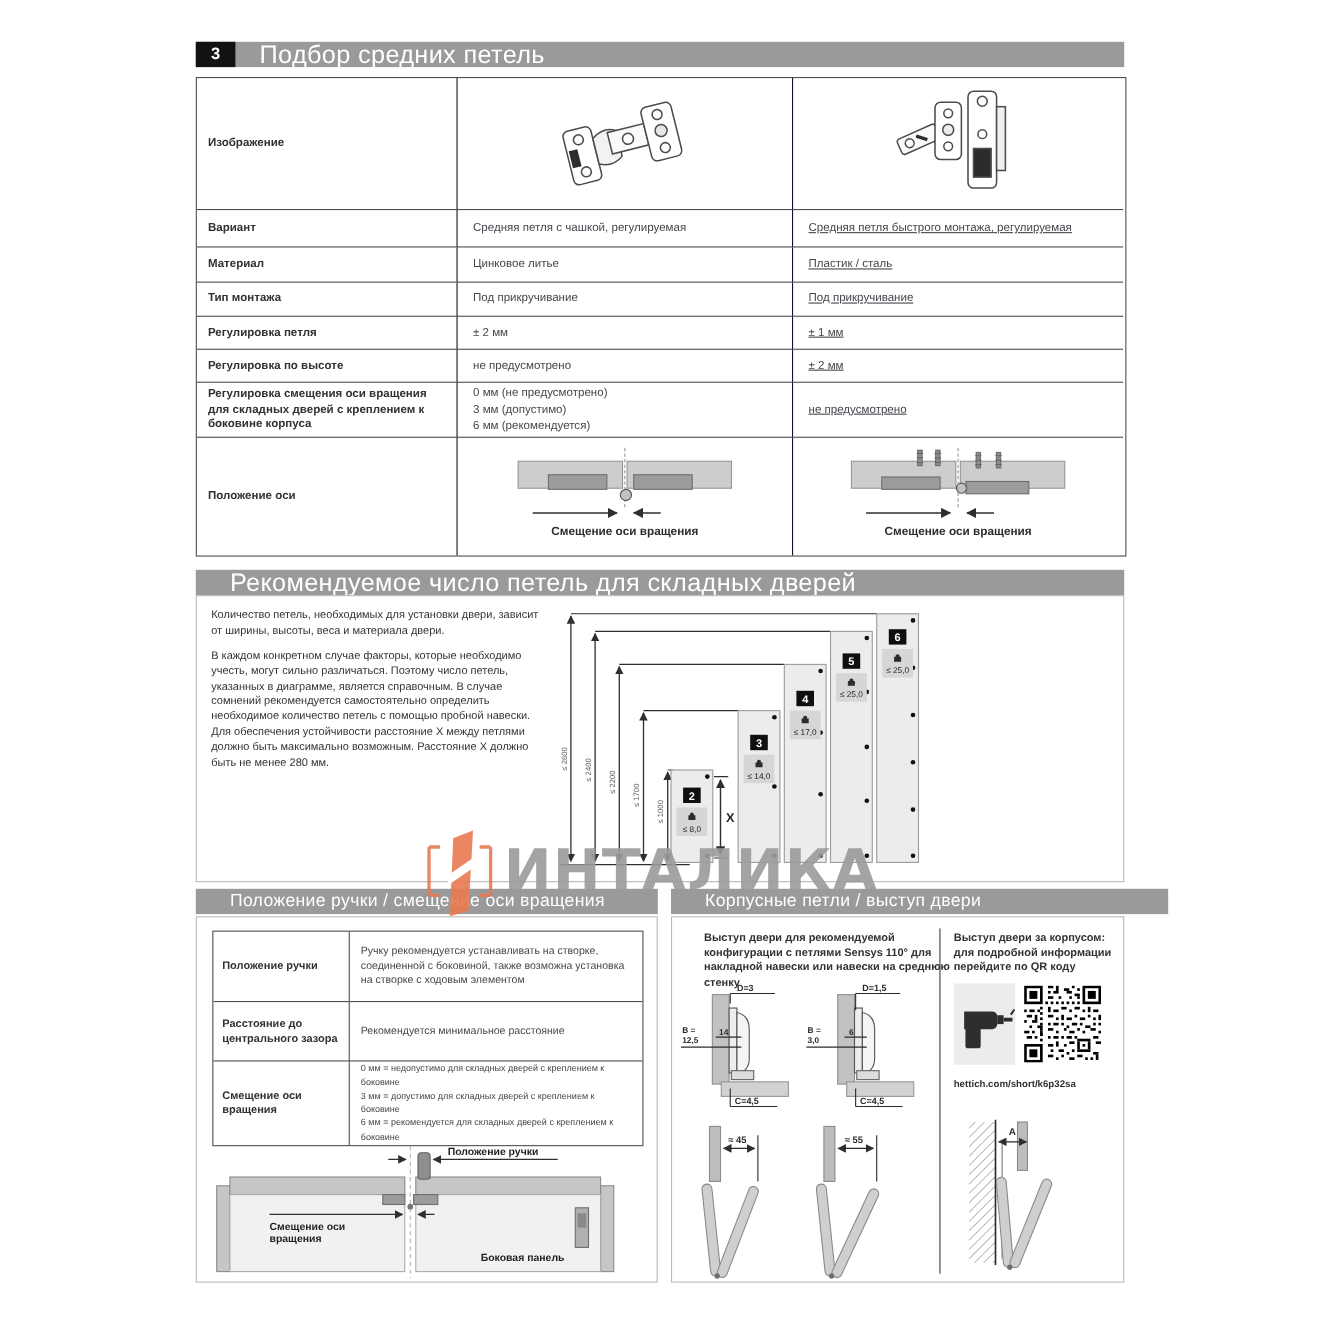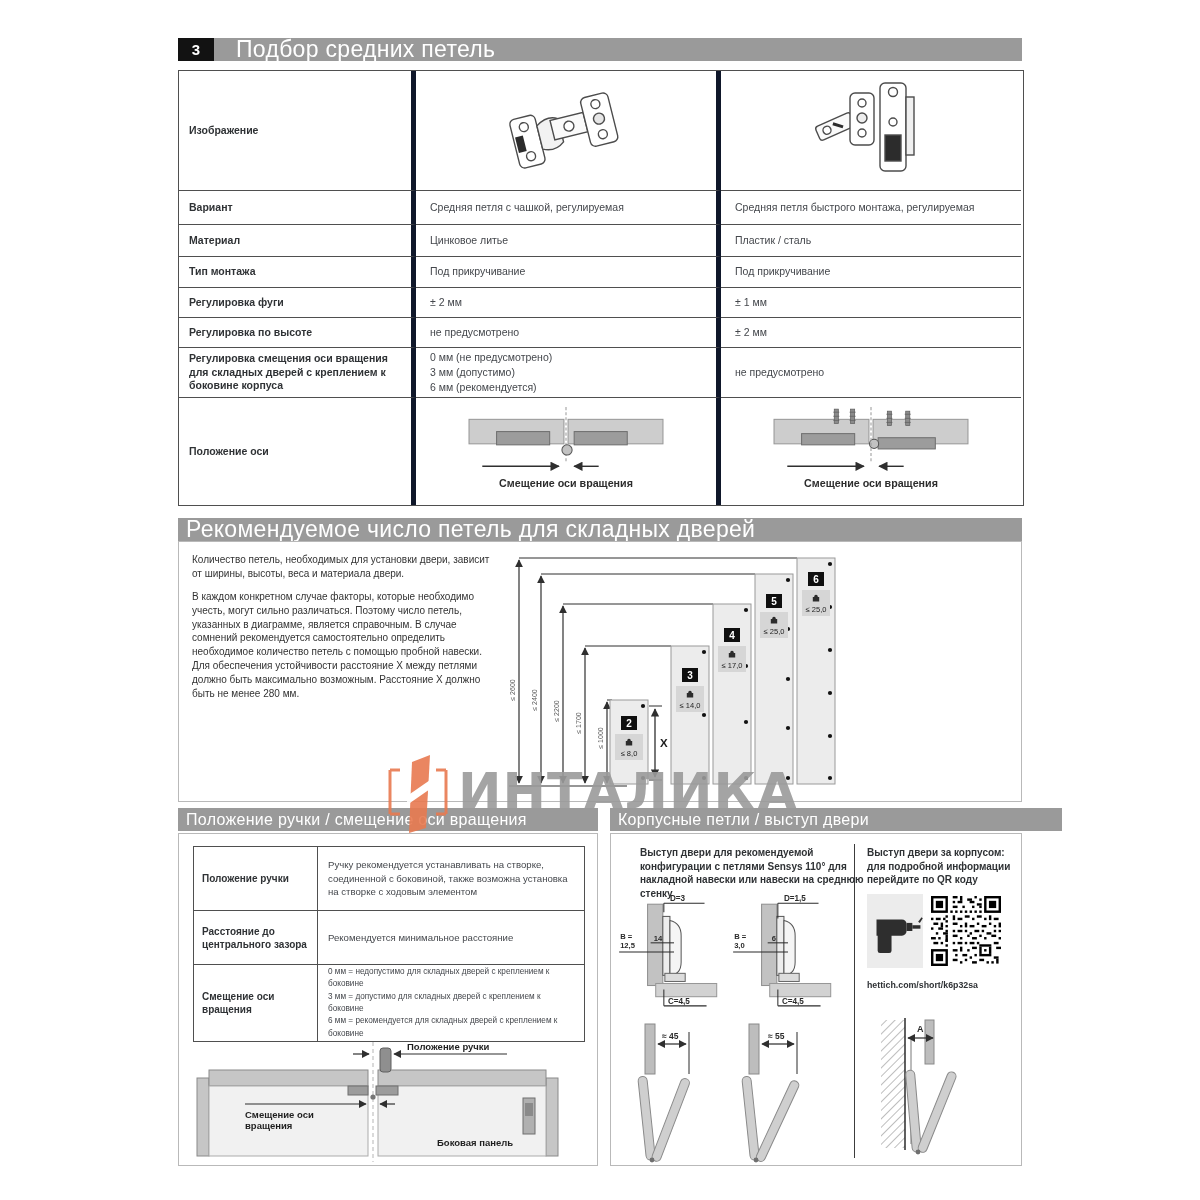--- a/index.html
+++ b/index.html
@@ -3,28 +3,28 @@
 <meta charset="utf-8">
 <style>
   html,body{margin:0;padding:0;background:#fff;}
   .page{position:relative;width:1200px;height:1200px;background:#ffffff;overflow:hidden;
         font-family:"Liberation Sans",sans-serif;color:#3c3f44;}
   
   .secbar{position:absolute;height:23px;background:#9a9a9a;display:flex;align-items:center;}
   .secnum{width:36px;height:23px;background:#121212;color:#fff;font-size:15px;font-weight:bold;
           display:flex;align-items:center;justify-content:center;margin-right:10px;flex:0 0 auto;}
   .sectitle{color:#ffffff;font-size:23px;letter-spacing:.3px;padding-left:12px;white-space:nowrap;}
-  .secbar.nonum .sectitle{padding-left:8px;}
+  .secbar.nonum .sectitle{padding-left:8px;margin-left:23px;}
   
   .t1{position:absolute;left:178px;top:70px;width:844px;border:1px solid #4f4f4f;
       display:grid;grid-template-columns:237px 305px 300px;
       grid-template-rows:120px 34px 32px 31px 30px 30px 50px 107px;background:#fff;}
-  .t1 > div{border-right:5px solid #0f172a;border-bottom:1px solid #4f4f4f;
+  .t1 > div{border-right:1px solid #0f172a;border-bottom:1px solid #4f4f4f;
       display:flex;flex-direction:column;justify-content:center;padding:4px 10px;box-sizing:border-box;}
-  .t1 > div:nth-child(3n){border-right:none;}
+  .t1 > div:nth-child(3n){border-right:none;text-decoration:underline;}
   .t1 > div:nth-last-child(-n+3){border-bottom:none;}
   .tl{font-weight:bold;font-size:10.5px;color:#2f3235;line-height:1.3;}
   .tv{font-size:10.5px;color:#44474c;line-height:1.45;padding-left:14px!important;}
   .timg{align-items:center;justify-content:center;}
   
   .box{position:absolute;border:1px solid #b9b9b9;background:#fff;box-sizing:border-box;}
   .para{position:absolute;font-size:10px;line-height:1.38;color:#333;width:305px;}
   
   .t3{position:absolute;left:14px;top:12px;width:390px;border:1px solid #4f4f4f;
       display:grid;grid-template-columns:124px 266px;grid-template-rows:64px 54px 76px;background:#fff;}
@@ -113,21 +113,21 @@
     <div class="tv">Средняя петля быстрого монтажа, регулируемая</div>
 
     <div class="tl">Материал</div>
     <div class="tv">Цинковое литье</div>
     <div class="tv">Пластик / сталь</div>
 
     <div class="tl">Тип монтажа</div>
     <div class="tv">Под прикручивание</div>
     <div class="tv">Под прикручивание</div>
 
-    <div class="tl">Регулировка фуги</div>
+    <div class="tl">Регулировка петля</div>
     <div class="tv">± 2 мм</div>
     <div class="tv">± 1 мм</div>
 
     <div class="tl">Регулировка по высоте</div>
     <div class="tv">не предусмотрено</div>
     <div class="tv">± 2 мм</div>
 
     <div class="tl">Регулировка смещения оси вращения для складных дверей с креплением к боковине корпуса</div>
     <div class="tv">
       <div>0 мм (не предусмотрено)</div>

